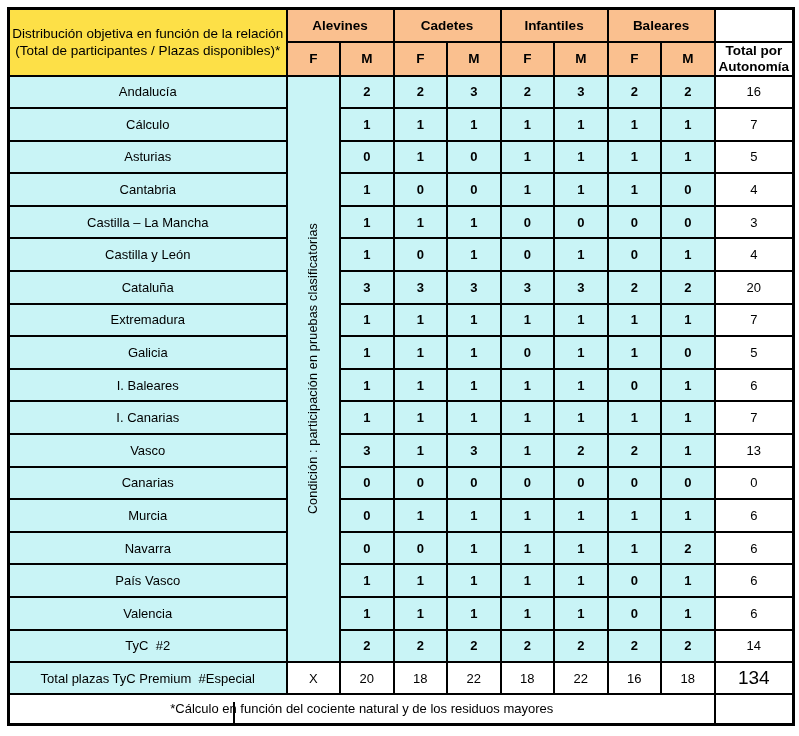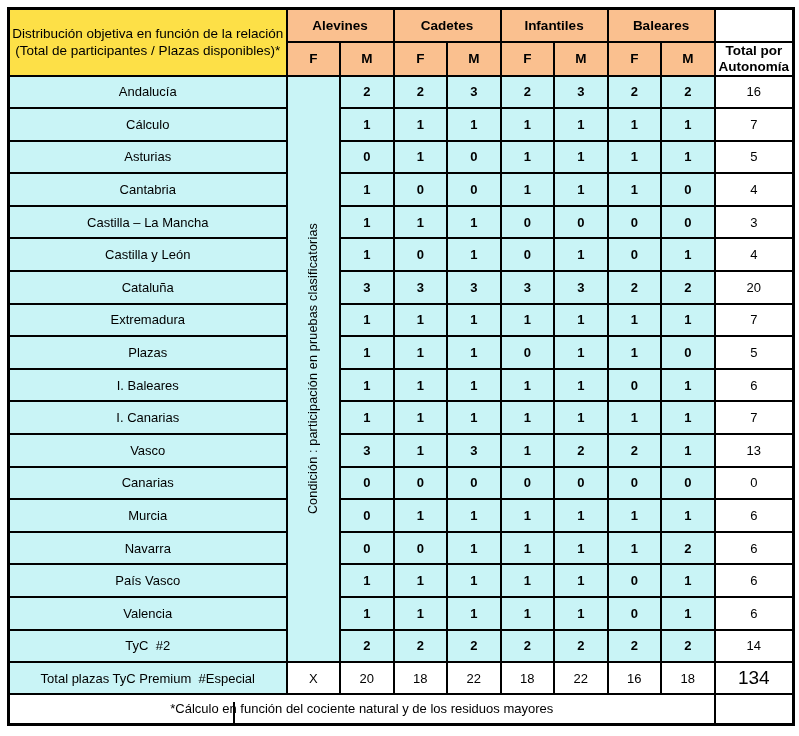--- a/index.html
+++ b/index.html
@@ -176,21 +176,21 @@
           <td class="num">1</td>
           <td class="num">1</td>
           <td class="num">1</td>
           <td class="num">1</td>
           <td class="num">1</td>
           <td class="num">1</td>
           <td class="num">1</td>
           <td class="rowtotal">7</td>
         </tr>
         <tr>
-          <td class="rlabel">Plazas</td>
+          <td class="rlabel">Galicia</td>
           <td class="num">1</td>
           <td class="num">1</td>
           <td class="num">1</td>
           <td class="num">0</td>
           <td class="num">1</td>
           <td class="num">1</td>
           <td class="num">0</td>
           <td class="rowtotal">5</td>
         </tr>
         <tr>

